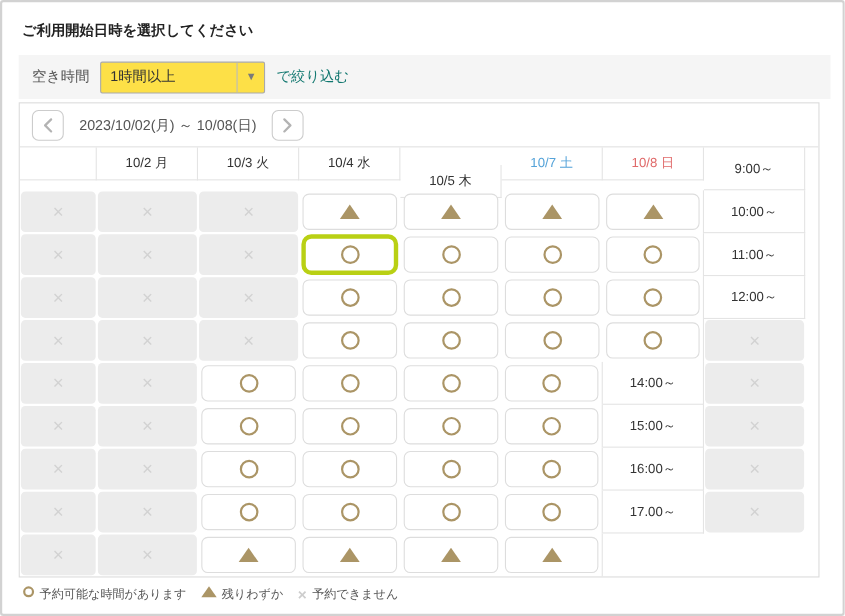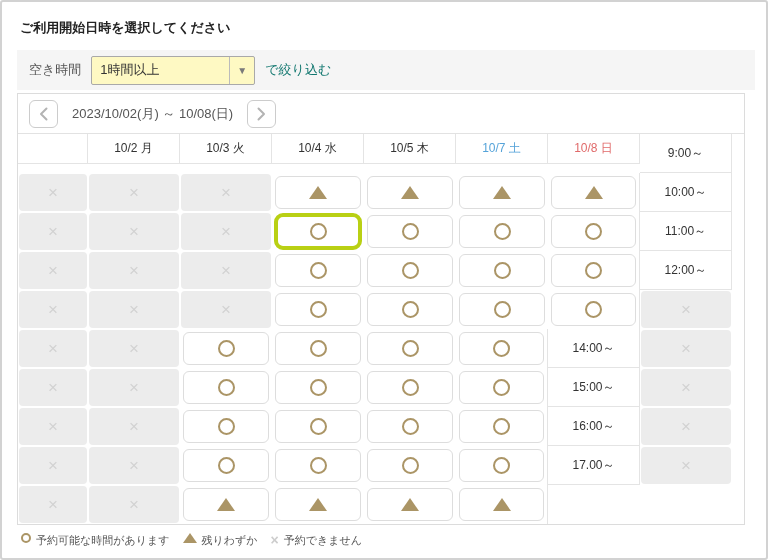--- a/index.html
+++ b/index.html
@@ -15,21 +15,21 @@
   .title { font-size:13px; font-weight:bold; color:#222; margin:3px 0 13px 3px; }
 
   
   .filter-bar {
     height:40px; background:#f5f5f5;
     display:flex; align-items:center; gap:10px;
     padding:0 12px; margin-bottom:3px; width:738px;
   }
   .filter-label { font-size:13px; color:#555; }
   .select {
-    width:164px; height:29px; background:#fef9c3;
+    width:150px; height:29px; background:#fde047;
     border:1px solid #a9a9a9; border-radius:2px;
     display:flex; align-items:center; cursor:pointer;
   }
   .select-value { flex:1; font-size:13px; color:#333; padding-left:8px; }
   .select-arrow {
     width:25px; height:100%; border-left:1px solid #bbb;
     display:flex; align-items:center; justify-content:center;
     color:#7a7a7a; font-size:10px;
   }
   .filter-suffix { font-size:13px; color:#0f766e; }
@@ -141,21 +141,21 @@
           <svg width="9" height="14" viewBox="0 0 9 14">
               <polyline points="1.5,1.5 7,7 1.5,12.5" fill="none" stroke="#b3b3b3" stroke-width="2" stroke-linecap="round" stroke-linejoin="round"></polyline>
             </svg>
         </button>
       </div>
       <div class="grid" id="grid">
           <div class="gcell corner"></div>
           <div class="gcell head" style="color: rgb(51, 51, 51);">10/2 月</div>
           <div class="gcell head" style="color: rgb(51, 51, 51);">10/3 火</div>
           <div class="gcell head" style="color: rgb(51, 51, 51);">10/4 水</div>
-          <div class="gcell head" style="color: rgb(51, 51, 51);">10/5 木</div>
+          <div class="gcell head" style="color: rgb(51, 51, 51); margin-top: 16px;">10/5 木</div>
           <div class="gcell head" style="color: rgb(85, 163, 217);">10/7 土</div>
           <div class="gcell head" style="color: rgb(224, 106, 106);">10/8 日</div>
           <div class="gcell time">9:00～</div>
           <div class="gcell slot">
             <div class="chip gray">
               <div class="x-mark">×</div>
             </div>
           </div>
           <div class="gcell slot">
             <div class="chip gray">

